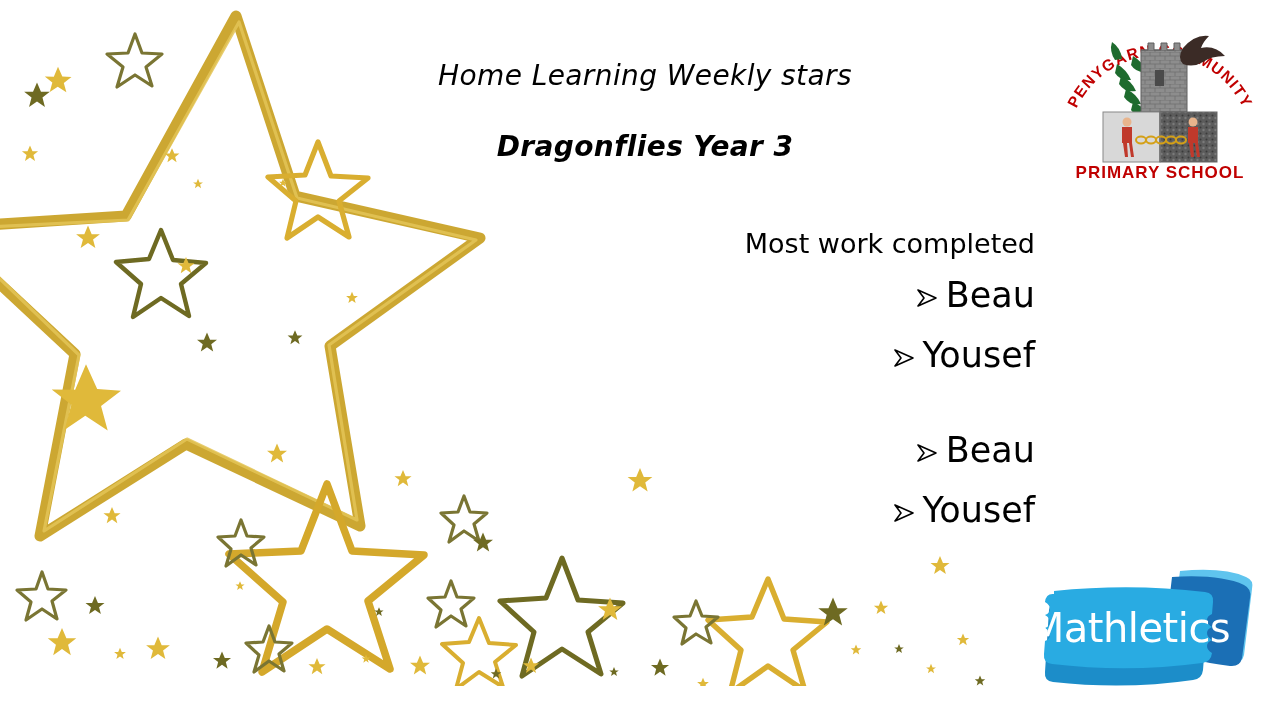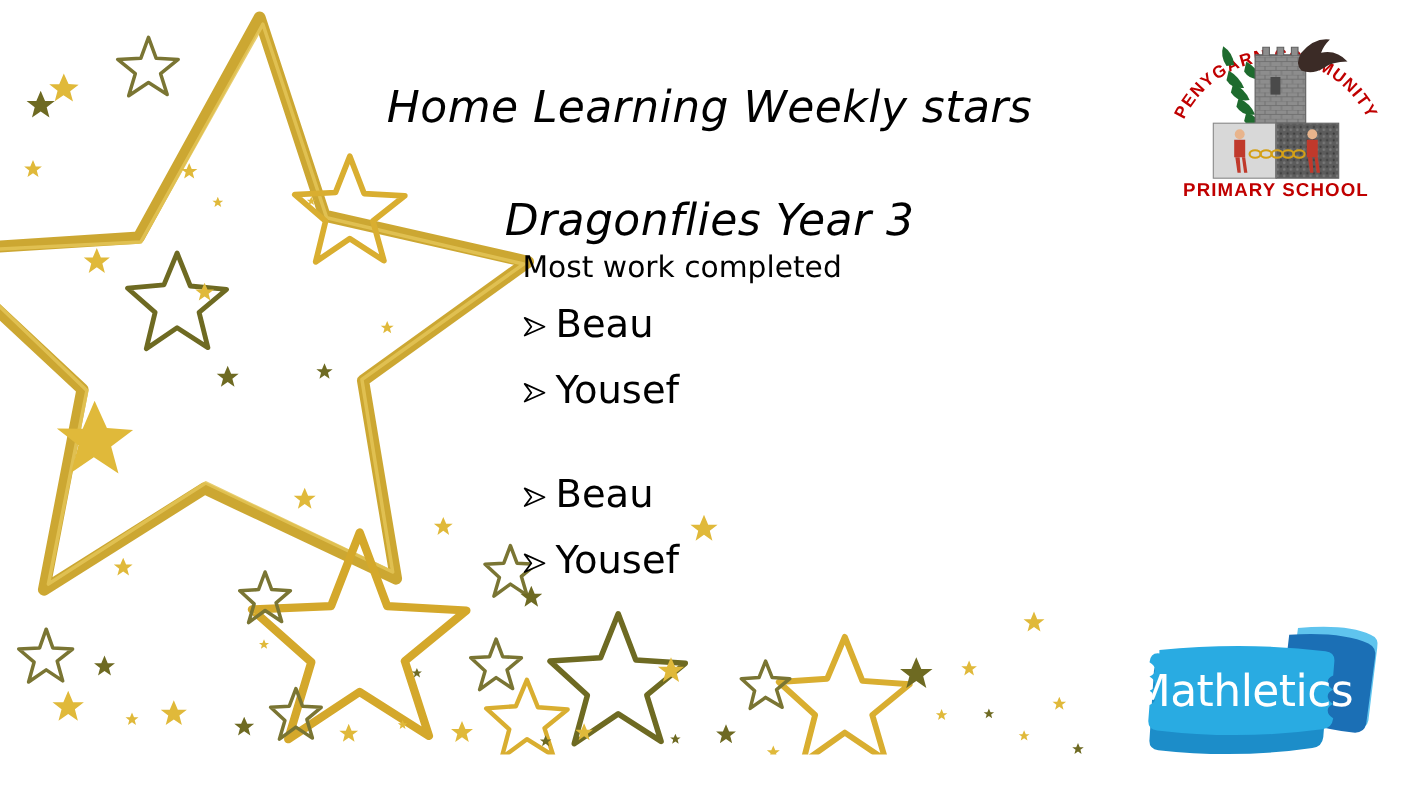--- a/index.html
+++ b/index.html
@@ -35,36 +35,36 @@
 
   
   .slide-title {
     position: absolute;
     left: 250px;
     top: 22px;
     width: 790px;
     text-align: center;
     color: #000000;
     font-family: "DejaVu Sans", sans-serif;
-    font-size: 40px;
+    font-size: 28px;
     line-height: 1.28;
     font-style: italic;
     font-weight: 400;
     letter-spacing: 0.4px;
     white-space: pre-line;
   }
   .title-line-1 { display: block; }
-  .title-line-2 { display: block; }
+  .title-line-2 { display: block; font-weight: bold; }
 
   
   .award-block {
     position: absolute;
     width: 560px;
     left: 475px;
-    text-align: left;
+    text-align: right;
     color: #000000;
     font-family: "DejaVu Sans", sans-serif;
   }
   #block-most-work { top: 228px; }
   #block-mathletics { top: 420px; }
 
   .award-heading {
     font-size: 27px;
     line-height: 1.22;
     font-weight: 400;

